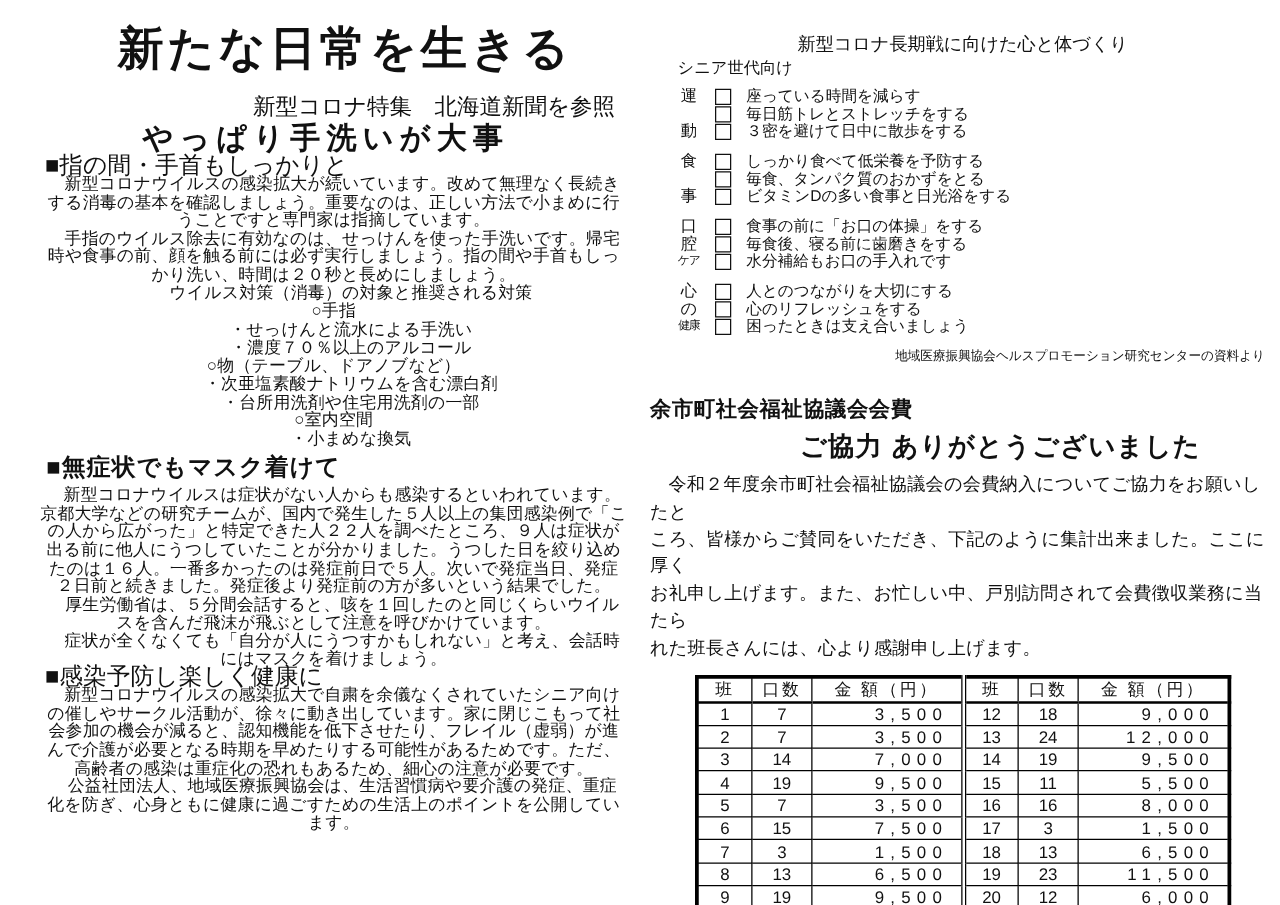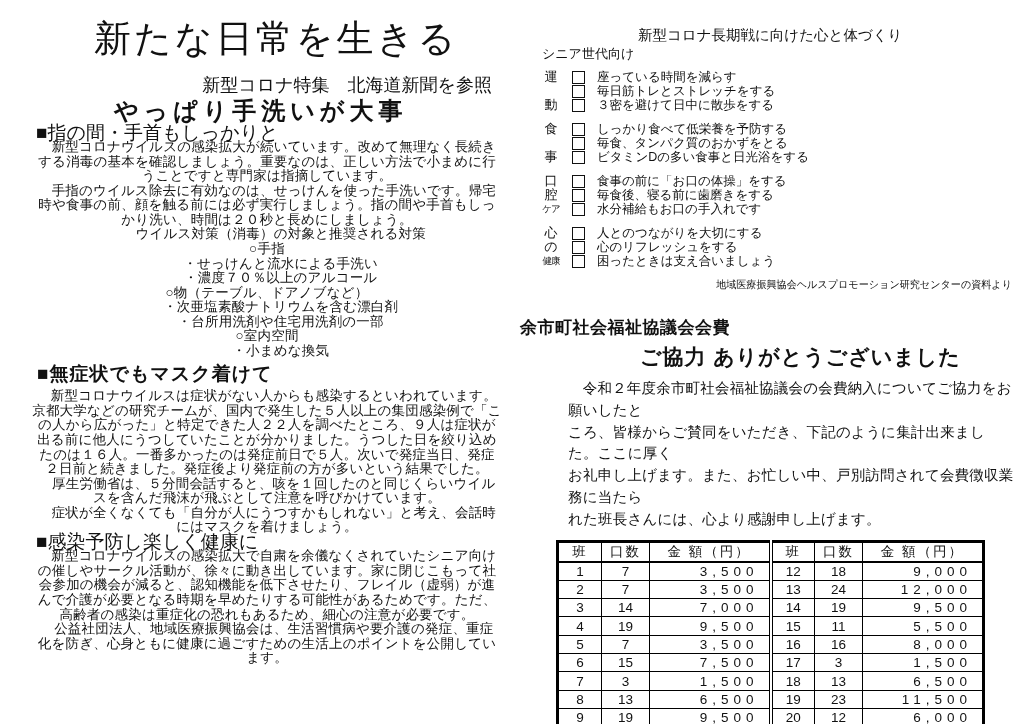--- a/index.html
+++ b/index.html
@@ -4,41 +4,41 @@
 <style>
   html,body{margin:0;padding:0;background:#e8e8e8;}
   .page{
     position:relative;width:1024px;height:724px;background:#ffffff;
     font-family:"Liberation Sans","DejaVu Sans",sans-serif;color:#111;
     overflow:hidden;margin:0 auto;
   }
   .col-left{position:absolute;left:24px;top:18px;width:486px;}
   .col-right{position:absolute;left:520px;top:26px;width:494px;}
 
-  .main-title{margin:0 0 14px 70px;font-size:37px;font-weight:normal;letter-spacing:3px;line-height:1.12;white-space:nowrap;}
+  .main-title{margin:0 0 14px 70px;font-size:37px;font-weight:bold;letter-spacing:3px;line-height:1.12;white-space:nowrap;}
   .source-note{font-size:18px;text-align:right;margin:1px 18px 0 0;}
   .big-heading{font-size:24px;font-weight:bold;letter-spacing:5px;line-height:1.05;margin:1px 0 2px 90px;white-space:nowrap;}
   .big-heading2{font-size:27px;font-weight:bold;letter-spacing:3px;line-height:1.0;margin:3px 0 3px 60px;white-space:nowrap;}
   .sub-heading{font-size:19px;line-height:14.55px;margin:0 0 0 12px;}
   .mid-heading{font-size:19px;font-weight:bold;letter-spacing:1px;margin:3px 0 2px 13px;}
   .body-text{font-size:13.5px;line-height:14.55px;white-space:pre-line;letter-spacing:0.2px;text-align:center;}
 
   .r-title{font-size:14.5px;margin:0 0 0 118px;white-space:nowrap;}
   .r-audience{font-size:13px;margin:0 0 7px 22px;}
   .check-group{margin:0 0 10px 18px;}
   .check-row{display:flex;align-items:center;height:14px;font-size:12.5px;line-height:14px;}
   .check-label{display:inline-block;width:26px;text-align:center;font-size:13px;flex:none;}
   .check-label.squeeze{font-size:9.5px;letter-spacing:-1px;}
   .checkbox{display:inline-block;width:11px;height:11px;border:1.3px solid #111;margin:0 12px 0 8px;flex:none;}
   .check-text{white-space:nowrap;}
   .attribution{font-size:10.5px;text-align:right;margin:2px 2px 0 0;transform:scaleX(0.96);transform-origin:right;}
 
   .fees-heading{font-size:17px;font-weight:bold;margin:24px 0 0 0;letter-spacing:0.5px;}
   .fees-thanks{font-size:21px;font-weight:bold;letter-spacing:1px;margin:4px 0 7px 120px;white-space:nowrap;}
-  .fees-body{font-size:14.5px;line-height:21.8px;white-space:pre-line;letter-spacing:0.2px;margin-left:48px;}
+  .fees-body{font-size:14.5px;line-height:21.8px;white-space:pre-line;letter-spacing:0.2px;}
 
   table.fee{border-collapse:collapse;border:3px solid #000;margin:9px 0 0 36px;table-layout:fixed;}
   table.fee th,table.fee td{border:1px solid #000;height:17.3px;text-align:center;font-size:13.5px;font-weight:normal;padding:0;overflow:hidden;}
   table.fee th{border-bottom:2px solid #000;letter-spacing:2px;}
   table.fee col.c-han{width:44px;} table.fee col.c-kuchi{width:48px;} table.fee col.c-kin{width:121px;}
   table.fee .sep{border-left:4px double #000;}
   table.fee td.amt{text-align:right;padding-right:10px;letter-spacing:5px;}
 </style>
 </head>
 <body>

